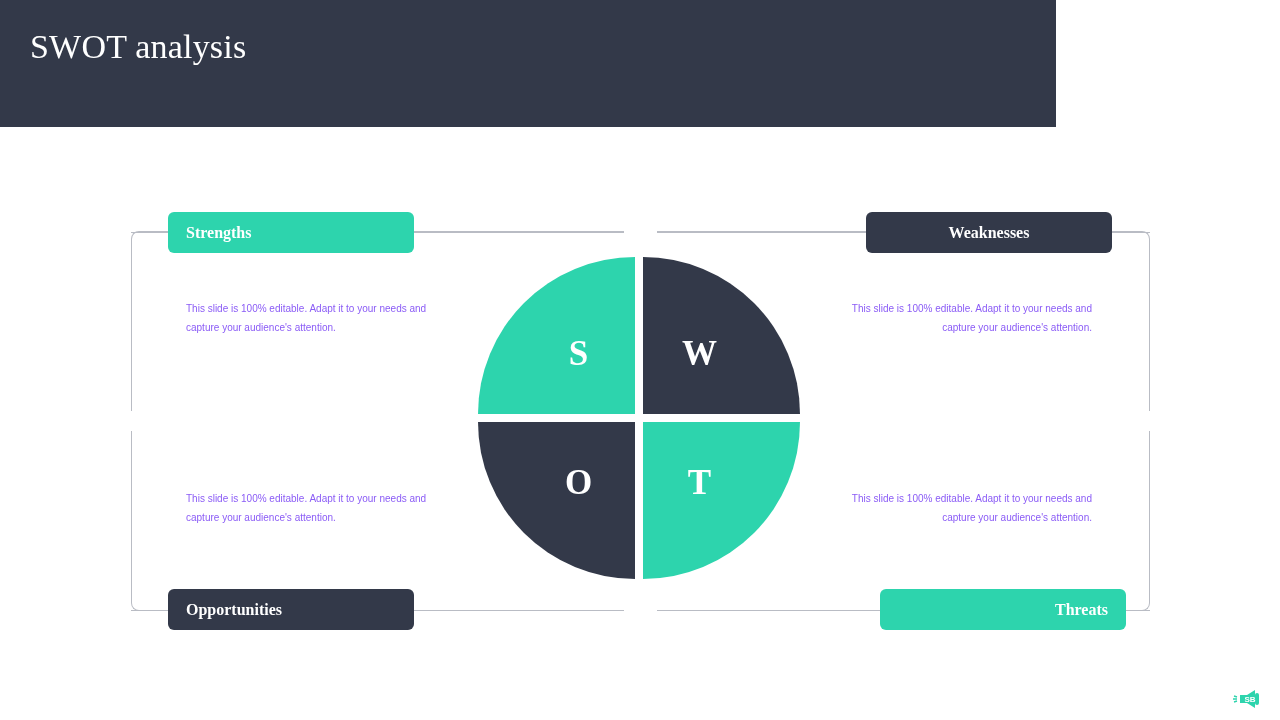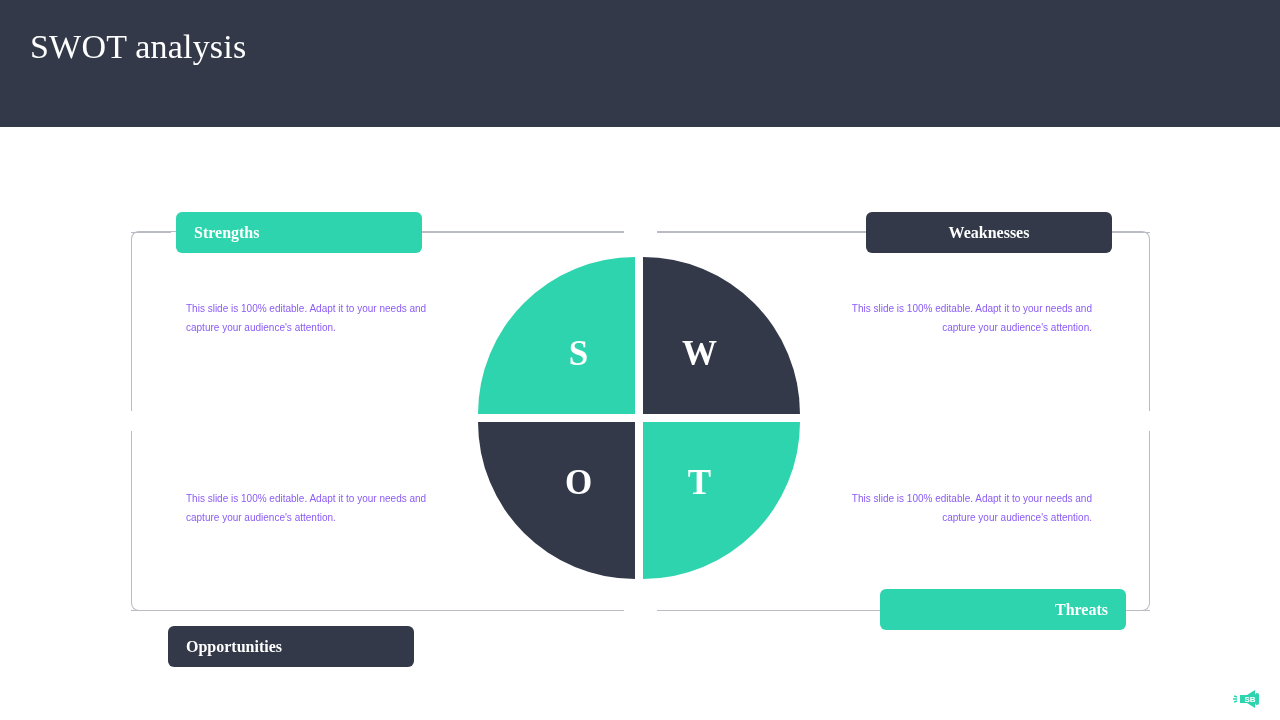--- a/index.html
+++ b/index.html
@@ -13,21 +13,21 @@
     font-family: "Liberation Sans", sans-serif;
     overflow: hidden;
     position: relative;
   }
 
   
   #header-band {
     position: absolute;
     left: 0;
     top: 0;
-    width: 1280px;
+    width: 1056px;
     height: 127px;
     background: #333949;
   }
   #page-title {
     position: absolute;
     left: 30px;
     top: 28px;
     font-family: "Liberation Serif", serif;
     font-size: 34px;
     font-weight: 400;
@@ -117,23 +117,23 @@
     font-weight: bold;
     font-size: 16px;
     color: #ffffff;
     padding: 0 18px;
   }
   .chip-teal { background: #2dd4ad; }
   .chip-dark { background: #333949; }
   .chip-left  { justify-content: flex-start; }
   .chip-right { justify-content: flex-end; }
 
-  #label-strengths     { left: 168px; top: 85px; margin-left: 8px; }
+  #label-strengths     { left: 168px; top: 85px; }
   #label-weaknesses    { left: 866px; top: 85px; justify-content: center; }
-  #label-opportunities { left: 168px; top: 462px; margin-top: 37px; }
+  #label-opportunities { left: 168px; top: 462px; }
   #label-threats       { left: 866px; top: 462px; margin-left: 14px; }
 
   
   .panel-text {
     position: absolute;
     font-family: "Liberation Sans", sans-serif;
     font-size: 10px;
     line-height: 19px;
     color: #8b5cf6;
     width: 272px;

